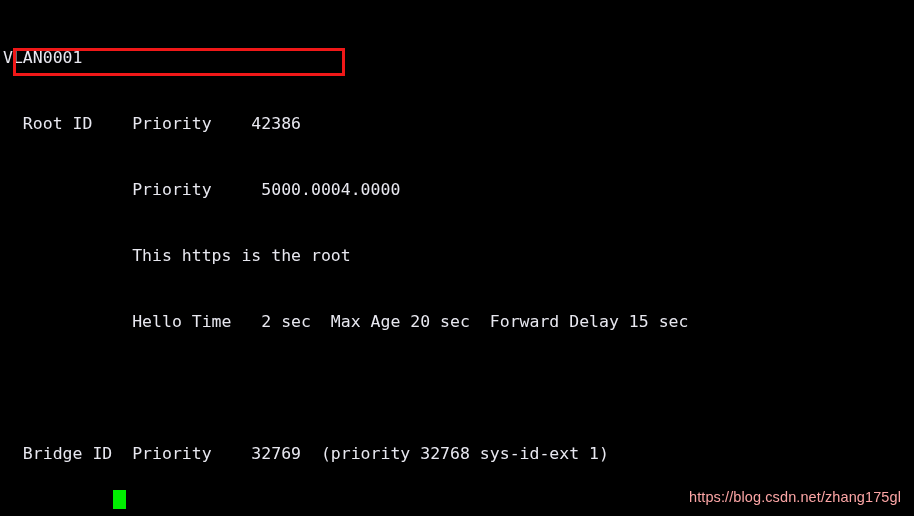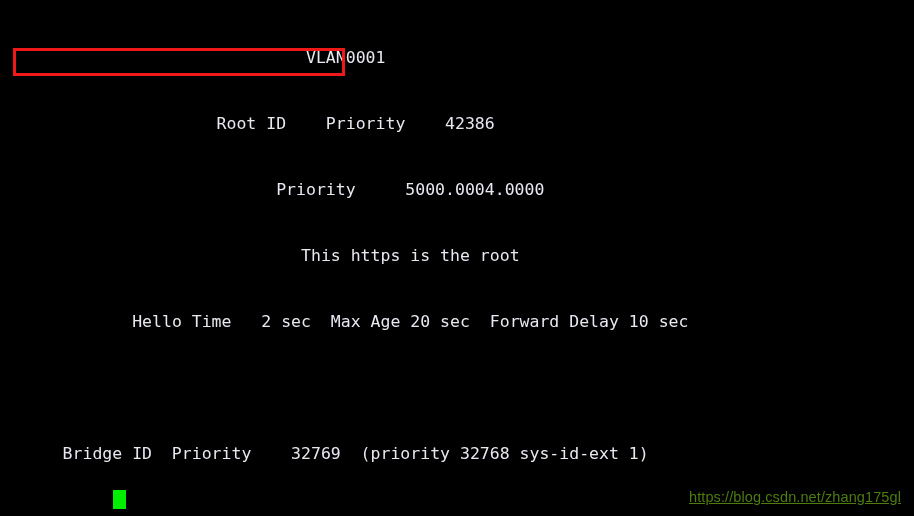--- a/index.html
+++ b/index.html
@@ -12,21 +12,20 @@
     position: relative;
     width: 914px;
     height: 516px;
     background: #000000;
     overflow: hidden;
     font-family: "DejaVu Sans Mono", "Liberation Mono", monospace;
     font-size: 16.5px;
     line-height: 22px;
     letter-spacing: 0px;
     color: #e8e8f0;
-    text-align: center;
     -webkit-font-smoothing: none;
   }
   #screen {
     position: absolute;
     left: 3px;
     top: 3px;
     white-space: pre;
     font-family: "DejaVu Sans Mono", "Liberation Mono", monospace;
     font-size: 16.5px;
     line-height: 22px;
@@ -64,37 +63,36 @@
     background: #00ee00;
   }
 
   #watermark {
     position: absolute;
     right: 13px;
     top: 488px;
     font-family: "Liberation Sans", "DejaVu Sans", sans-serif;
     font-size: 14.5px;
     line-height: 18px;
-    color: #4d7c0f;
+    color: #fca5a5;
     white-space: pre;
     letter-spacing: 0.1px;
-    text-decoration: underline;
   }
 </style>
 </head>
 <body>
 
 <div id="terminal">
 
   <div id="screen">
     <span class="trow">VLAN0001</span>
     <span class="trow">  Root ID    Priority    42386</span>
     <span class="trow">             Priority     5000.0004.0000</span>
     <span class="trow">             This https is the root</span>
-    <span class="trow">             Hello Time   2 sec  Max Age 20 sec  Forward Delay 10 sec</span>
+    <span class="trow">             Hello Time   2 sec  Max Age 20 sec  Forward Delay 15 sec</span>
     <span class="trow blank"></span>
     <span class="trow">  Bridge ID  Priority    32769  (priority 32768 sys-id-ext 1)</span>
     
     
     
     
     
     
     
     

